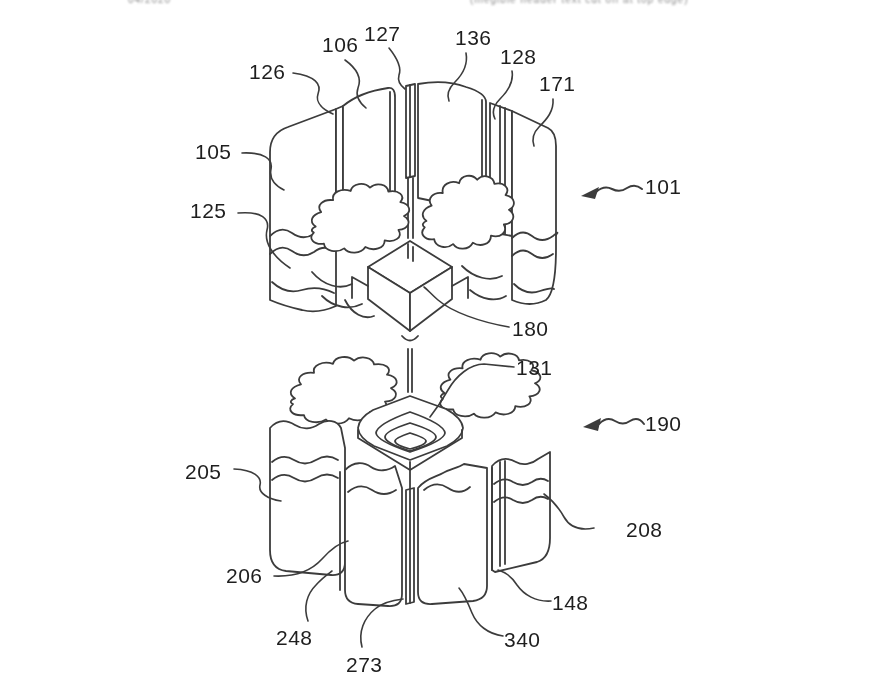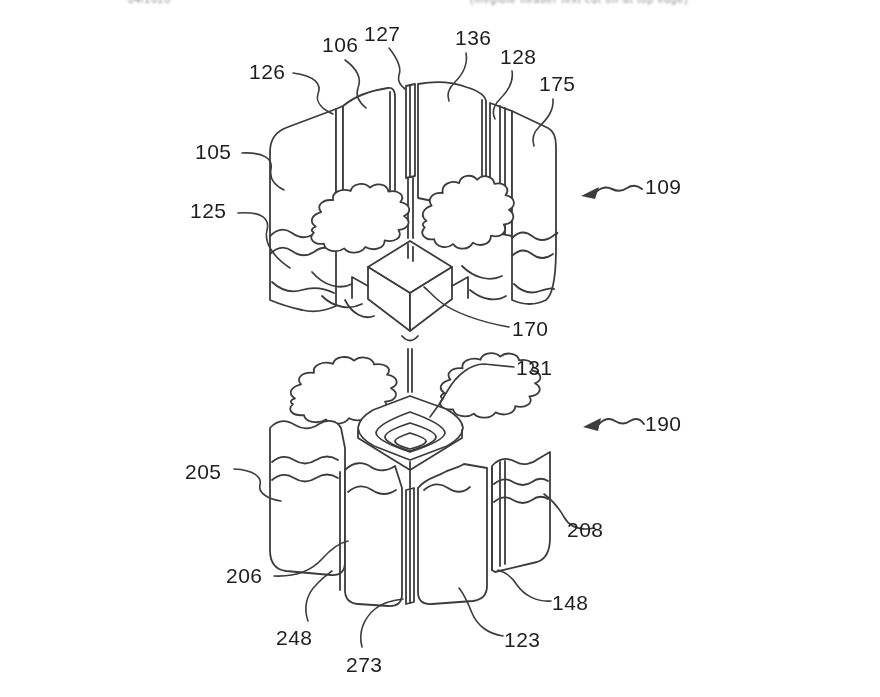--- a/index.html
+++ b/index.html
@@ -167,28 +167,28 @@
       <path d="M599,424 q8,-8 16,-3 q8,5 15,0 q8,-5 14,3" stroke-width="2"></path>
       <polygon points="583,427 601,418 598,431" fill="#3c3c3c" stroke="none"></polygon>
     </g>
   </svg>
 
   <div class="ref" style="left:249px;top:61px">126</div>
   <div class="ref" style="left:322px;top:34px">106</div>
   <div class="ref" style="left:364px;top:23px">127</div>
   <div class="ref" style="left:455px;top:27px">136</div>
   <div class="ref" style="left:500px;top:46px">128</div>
-  <div class="ref" style="left:539px;top:73px">175</div>
+  <div class="ref" style="left:539px;top:73px">171</div>
   <div class="ref" style="left:195px;top:141px">105</div>
   <div class="ref" style="left:190px;top:200px">125</div>
-  <div class="ref" style="left:645px;top:176px">109</div>
-  <div class="ref" style="left:512px;top:318px">170</div>
+  <div class="ref" style="left:645px;top:176px">101</div>
+  <div class="ref" style="left:512px;top:318px">180</div>
   <div class="ref" style="left:516px;top:357px">131</div>
   <div class="ref" style="left:645px;top:413px">190</div>
   <div class="ref" style="left:185px;top:461px">205</div>
   <div class="ref" style="left:226px;top:565px">206</div>
   <div class="ref" style="left:276px;top:627px">248</div>
   <div class="ref" style="left:346px;top:654px">273</div>
-  <div class="ref" style="left:504px;top:629px">123</div>
+  <div class="ref" style="left:504px;top:629px">340</div>
   <div class="ref" style="left:552px;top:592px">148</div>
-  <div class="ref" style="left:567px;top:519px">208</div>
+  <div class="ref" style="left:626px;top:519px">208</div>
 
 </div>
 
 </body></html>

